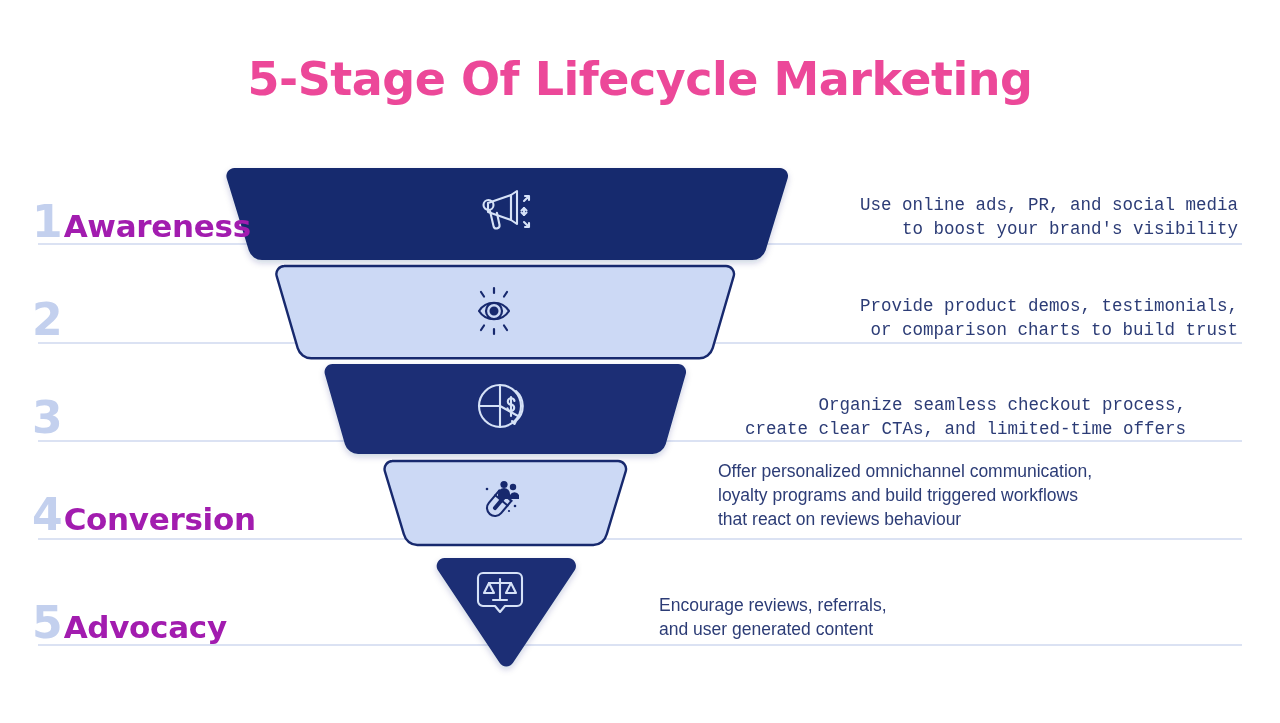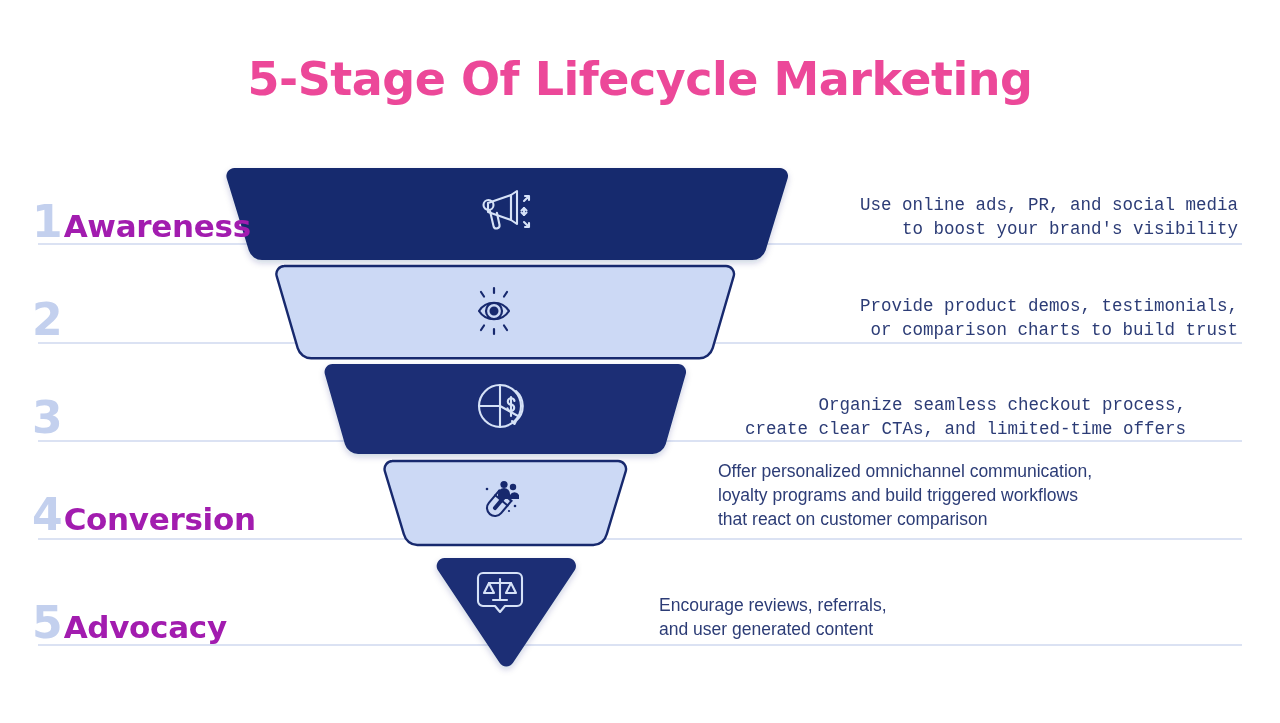--- a/index.html
+++ b/index.html
@@ -223,18 +223,18 @@
 to boost your brand's visibility</div>
 
   <div class="stage-desc desc-right" style="top:393px; right:94px;">Organize seamless checkout process,
 create clear CTAs, and limited-time offers</div>
 
   <div class="stage-desc desc-right" style="top:294px;">Provide product demos, testimonials,
 or comparison charts to build trust</div>
 
   <div class="stage-desc desc-left" style="top:459px; left:718px; width:500px;">Offer personalized omnichannel  communication,
 loyalty programs and build triggered workflows
-that react on customer comparison</div>
+that react on reviews behaviour</div>
 
   <div class="stage-desc desc-left" style="top:593px; left:659px; width:400px;">Encourage reviews, referrals,
 and user generated content</div>
 
 </div>
 
 </body></html>

